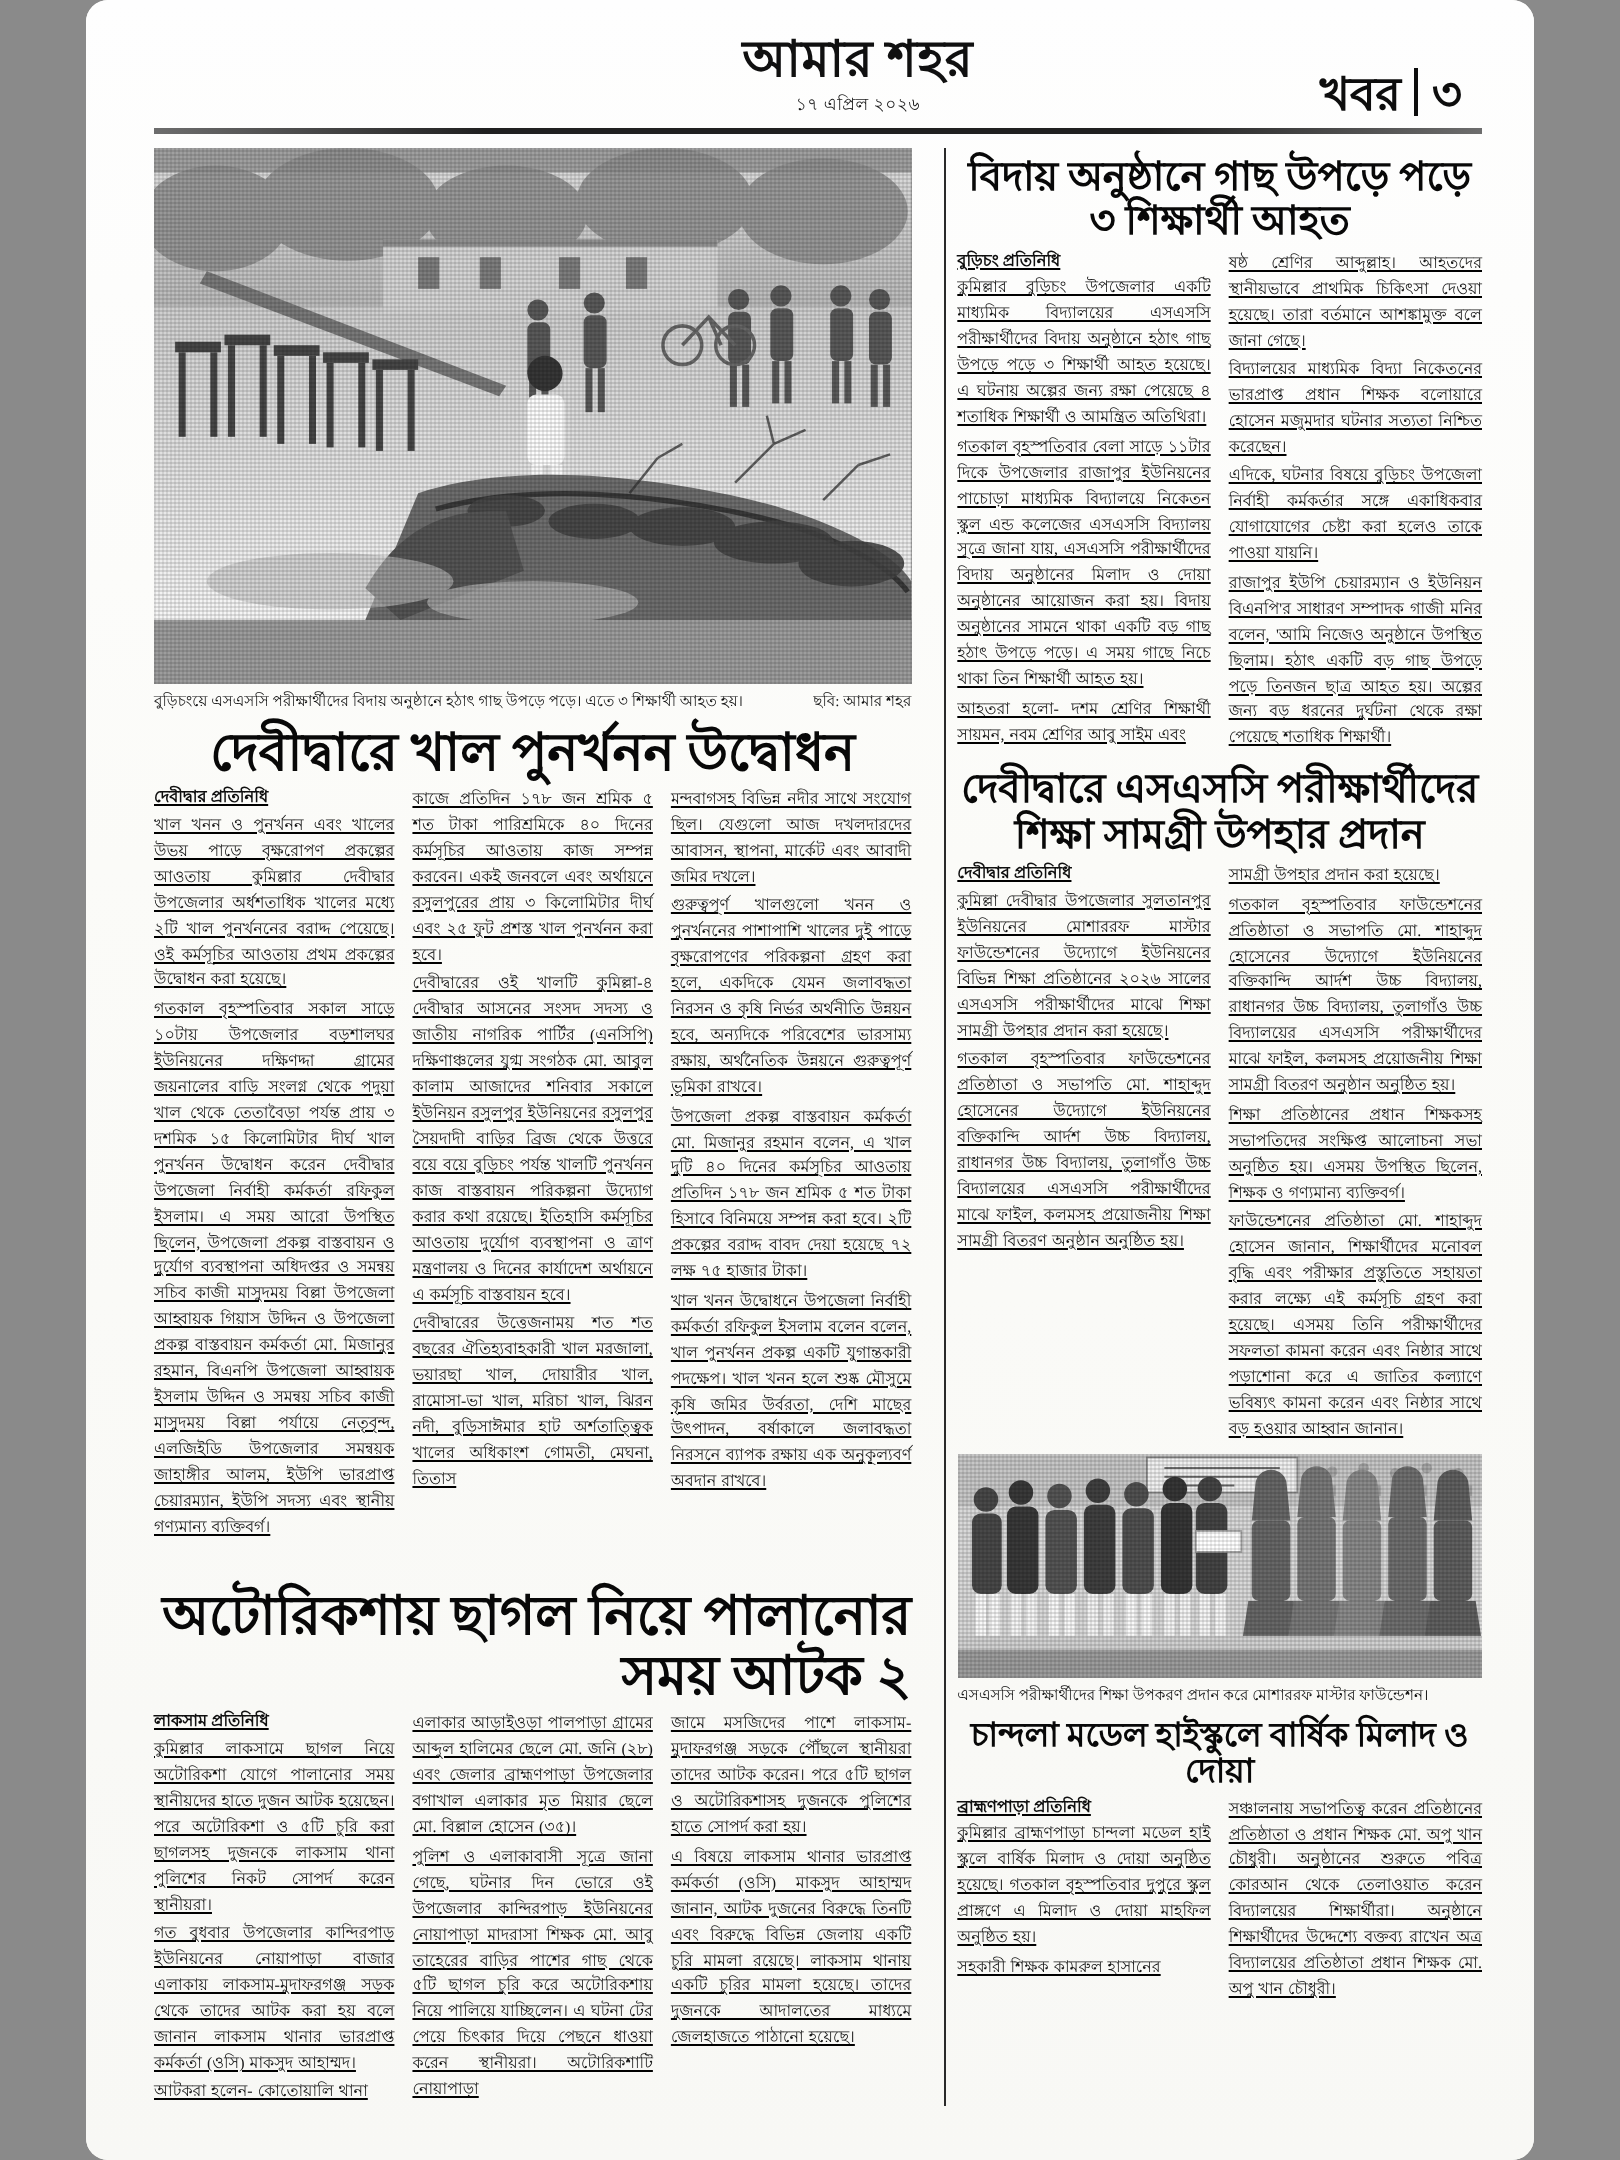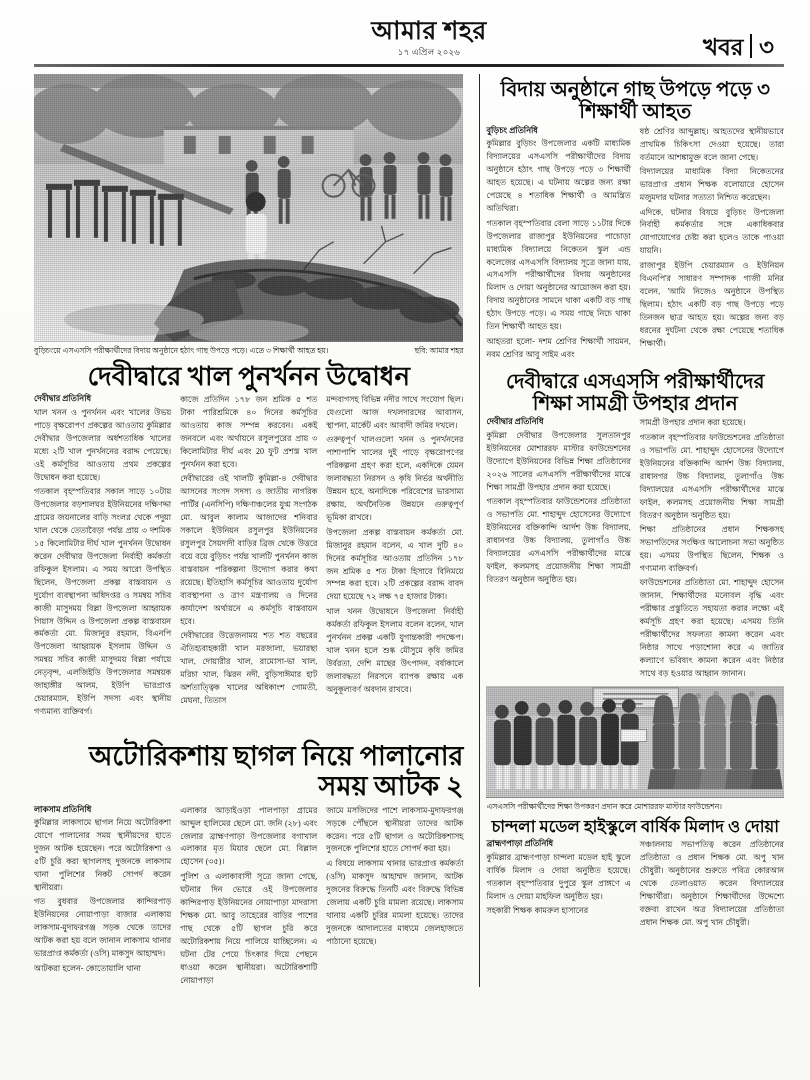--- a/index.html
+++ b/index.html
@@ -1,20 +1,20 @@
 <!DOCTYPE html>
 <html><head>
 <meta charset="utf-8">
 <style>
   html,body{margin:0;padding:0;background:#8a8a8a;}
   body{font-family:"Liberation Serif",serif;}
   .page{
-    position:relative;width:810px;height:1080px;background:#fdfdfb;
+    position:relative;width:724px;height:1080px;background:#fdfdfb;
     margin:0 auto;overflow:hidden;
-    box-sizing:border-box;padding:0;
+    box-sizing:border-box;padding:0;border-radius:11px;
   }
   .paper-tint{position:absolute;inset:0;background:
      linear-gradient(180deg,#fefefe 0%,#fbfbf8 40%,#f8f8f5 100%);}
   .content{position:relative;z-index:2;padding:14px 26px 6px 34px;}
 
   
   .masthead{display:flex;align-items:flex-end;justify-content:center;position:relative;height:46px;}
   .mast-center{text-align:center;margin-left:40px;}
   .mast-title{font-family:"Liberation Serif",serif;font-weight:bold;font-size:25px;letter-spacing:.5px;color:#101010;line-height:1;}
   .mast-date{font-size:8.5px;color:#1a1a1a;margin-top:3px;letter-spacing:.3px;}
@@ -42,21 +42,21 @@
   h1.hl{font-family:"Liberation Serif",serif;font-weight:bold;color:#080808;
         margin:4px 0 3px 0;line-height:1.12;text-align:center;letter-spacing:0px;}
   .hl-xl{font-size:26px;}
   .hl-lg{font-size:27px;}
   .hl-md{font-size:20px;}
   .hl-sm{font-size:16.5px;}
 
   
   .cols3{display:flex;gap:9px;}
   .cols2{display:flex;gap:9px;}
-  .col{flex:1;min-width:0;}
+  .col{flex:1;min-width:0;text-decoration:underline;}
   .byline{font-size:8.2px;font-weight:bold;color:#0f0f0f;margin:0 0 2px 0;line-height:1.3;}
   p.tx{font-size:8px;line-height:1.62;color:#141414;margin:0 0 0 0;text-align:justify;
        text-justify:inter-word;hyphens:none;word-spacing:0.5px;}
   p.tx + p.tx{margin-top:1.5px;}
 
   
   .grain{position:absolute;inset:0;opacity:.5;
      background-image:
        repeating-linear-gradient(0deg,rgba(0,0,0,.22) 0 1px,rgba(255,255,255,0) 1px 2px),
        repeating-linear-gradient(90deg,rgba(0,0,0,.16) 0 1px,rgba(255,255,255,0) 1px 2px);
@@ -214,21 +214,21 @@
 
         <h1 class="hl hl-xl">দেবীদ্বারে খাল পুনর্খনন উদ্বোধন</h1>
 
         <div class="cols3">
           <div class="col">
             <div class="byline">দেবীদ্বার প্রতিনিধি</div>
             <p class="tx">খাল খনন ও পুনর্খনন এবং খালের উভয় পাড়ে বৃক্ষরোপণ প্রকল্পের আওতায় কুমিল্লার দেবীদ্বার উপজেলার অর্ধশতাধিক খালের মধ্যে ২টি খাল পুনর্খননের বরাদ্দ পেয়েছে। ওই কর্মসূচির আওতায় প্রথম প্রকল্পের উদ্বোধন করা হয়েছে।</p>
             <p class="tx">গতকাল বৃহস্পতিবার সকাল সাড়ে ১০টায় উপজেলার বড়শালঘর ইউনিয়নের দক্ষিণদ্দা গ্রামের জয়নালের বাড়ি সংলগ্ন থেকে পদুয়া খাল থেকে তেতাবৈড়া পর্যন্ত প্রায় ৩ দশমিক ১৫ কিলোমিটার দীর্ঘ খাল পুনর্খনন উদ্বোধন করেন দেবীদ্বার উপজেলা নির্বাহী কর্মকর্তা রফিকুল ইসলাম। এ সময় আরো উপস্থিত ছিলেন, উপজেলা প্রকল্প বাস্তবায়ন ও দুর্যোগ ব্যবস্থাপনা অধিদপ্তর ও সমন্বয় সচিব কাজী মাসুদময় বিল্লা উপজেলা আহ্বায়ক গিয়াস উদ্দিন ও উপজেলা প্রকল্প বাস্তবায়ন কর্মকর্তা মো. মিজানুর রহমান, বিএনপি উপজেলা আহ্বায়ক ইসলাম উদ্দিন ও সমন্বয় সচিব কাজী মাসুদময় বিল্লা পর্যায়ে নেতৃবৃন্দ, এলজিইডি উপজেলার সমন্বয়ক জাহাঙ্গীর আলম, ইউপি ভারপ্রাপ্ত চেয়ারম্যান, ইউপি সদস্য এবং স্থানীয় গণ্যমান্য ব্যক্তিবর্গ।</p>
           </div>
           <div class="col">
-            <p class="tx">কাজে প্রতিদিন ১৭৮ জন শ্রমিক ৫ শত টাকা পারিশ্রমিকে ৪০ দিনের কর্মসূচির আওতায় কাজ সম্পন্ন করবেন। একই জনবলে এবং অর্থায়নে রসুলপুরের প্রায় ৩ কিলোমিটার দীর্ঘ এবং 20 ফুট প্রশস্ত খাল পুনর্খনন করা হবে।</p>
+            <p class="tx">কাজে প্রতিদিন ১৭৮ জন শ্রমিক ৫ শত টাকা পারিশ্রমিকে ৪০ দিনের কর্মসূচির আওতায় কাজ সম্পন্ন করবেন। একই জনবলে এবং অর্থায়নে রসুলপুরের প্রায় ৩ কিলোমিটার দীর্ঘ এবং ২৫ ফুট প্রশস্ত খাল পুনর্খনন করা হবে।</p>
             <p class="tx">দেবীদ্বারের ওই খালটি কুমিল্লা-৪ দেবীদ্বার আসনের সংসদ সদস্য ও জাতীয় নাগরিক পার্টির (এনসিপি) দক্ষিণাঞ্চলের যুগ্ম সংগঠক মো. আবুল কালাম আজাদের শনিবার সকালে ইউনিয়ন রসুলপুর ইউনিয়নের রসুলপুর সৈয়দাদী বাড়ির ব্রিজ থেকে উত্তরে বয়ে বয়ে বুড়িচং পর্যন্ত খালটি পুনর্খনন কাজ বাস্তবায়ন পরিকল্পনা উদ্যোগ করার কথা রয়েছে। ইতিহাসি কর্মসূচির আওতায় দুর্যোগ ব্যবস্থাপনা ও ত্রাণ মন্ত্রণালয় ও দিনের কার্যাদেশ অর্থায়নে এ কর্মসূচি বাস্তবায়ন হবে।</p>
             <p class="tx">দেবীদ্বারের উত্তেজনাময় শত শত বছরের ঐতিহ্যবাহকারী খাল মরজালা, ভয়ারছা খাল, দোয়ারীর খাল, রামোসা-ভা খাল, মরিচা খাল, ঝিরন নদী, বুড়িসাঈমার হাট অর্শতাত্ত্বিক খালের অধিকাংশ গোমতী, মেঘনা, তিতাস</p>
           </div>
           <div class="col">
             <p class="tx">মন্দবাগসহ বিভিন্ন নদীর সাথে সংযোগ ছিল। যেগুলো আজ দখলদারদের আবাসন, স্থাপনা, মার্কেট এবং আবাদী জমির দখলে।</p>
             <p class="tx">গুরুত্বপূর্ণ খালগুলো খনন ও পুনর্খননের পাশাপাশি খালের দুই পাড়ে বৃক্ষরোপণের পরিকল্পনা গ্রহণ করা হলে, একদিকে যেমন জলাবদ্ধতা নিরসন ও কৃষি নির্ভর অর্থনীতি উন্নয়ন হবে, অন্যদিকে পরিবেশের ভারসাম্য রক্ষায়, অর্থনৈতিক উন্নয়নে গুরুত্বপূর্ণ ভূমিকা রাখবে।</p>
             <p class="tx">উপজেলা প্রকল্প বাস্তবায়ন কর্মকর্তা মো. মিজানুর রহমান বলেন, এ খাল দুটি ৪০ দিনের কর্মসূচির আওতায় প্রতিদিন ১৭৮ জন শ্রমিক ৫ শত টাকা হিসাবে বিনিময়ে সম্পন্ন করা হবে। ২টি প্রকল্পের বরাদ্দ বাবদ দেয়া হয়েছে ৭২ লক্ষ ৭৫ হাজার টাকা।</p>
             <p class="tx">খাল খনন উদ্বোধনে উপজেলা নির্বাহী কর্মকর্তা রফিকুল ইসলাম বলেন বলেন, খাল পুনর্খনন প্রকল্প একটি যুগান্তকারী পদক্ষেপ। খাল খনন হলে শুষ্ক মৌসুমে কৃষি জমির উর্বরতা, দেশি মাছের উৎপাদন, বর্ষাকালে জলাবদ্ধতা নিরসনে ব্যাপক রক্ষায় এক অনুকূল্যবর্ণ অবদান রাখবে।</p>
           </div>
         </div>

